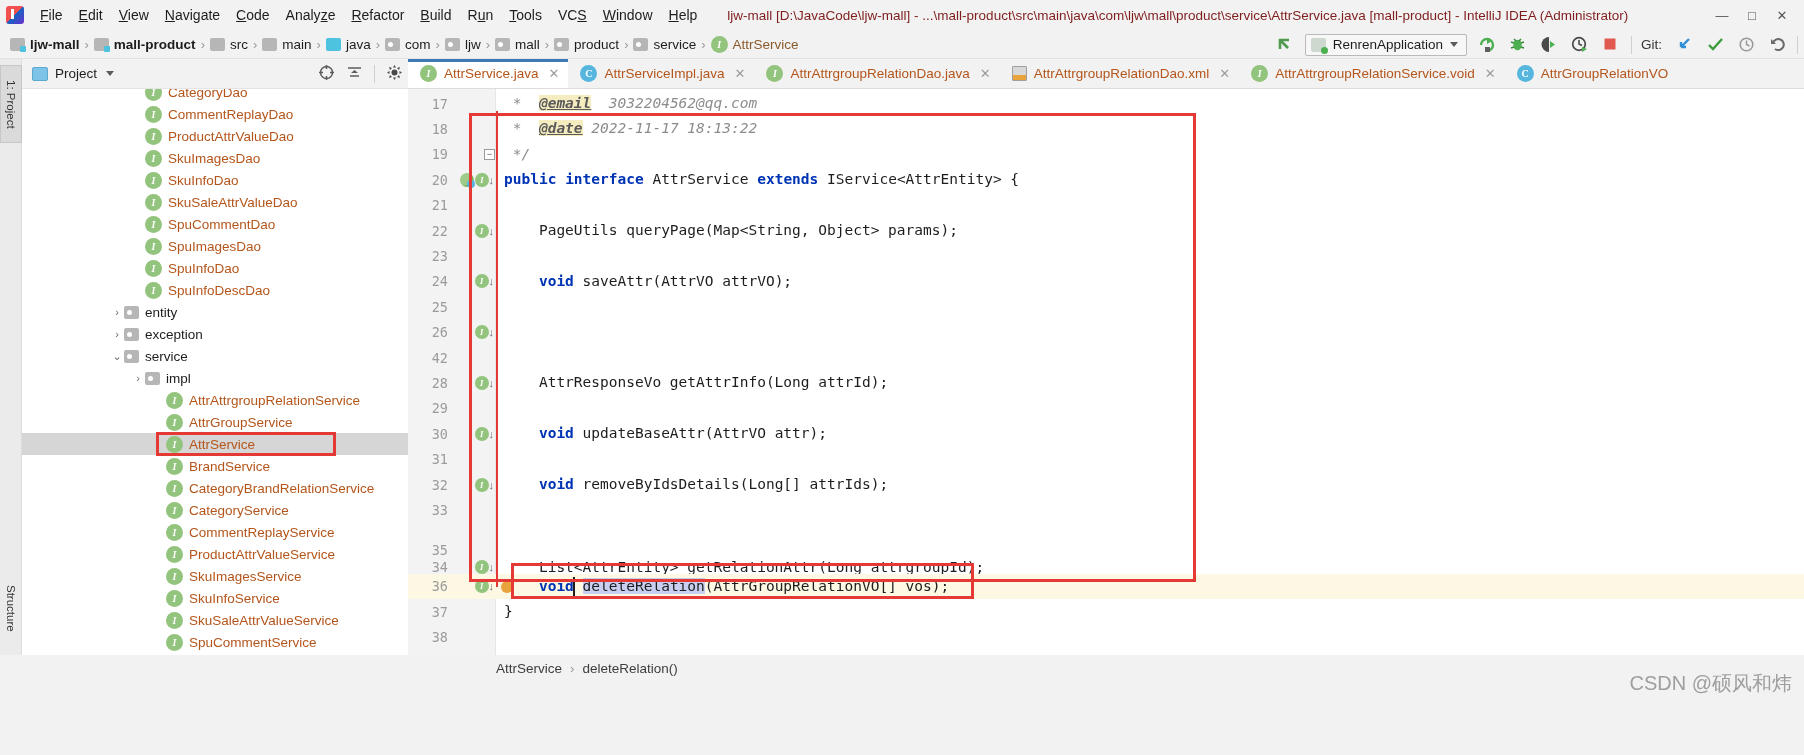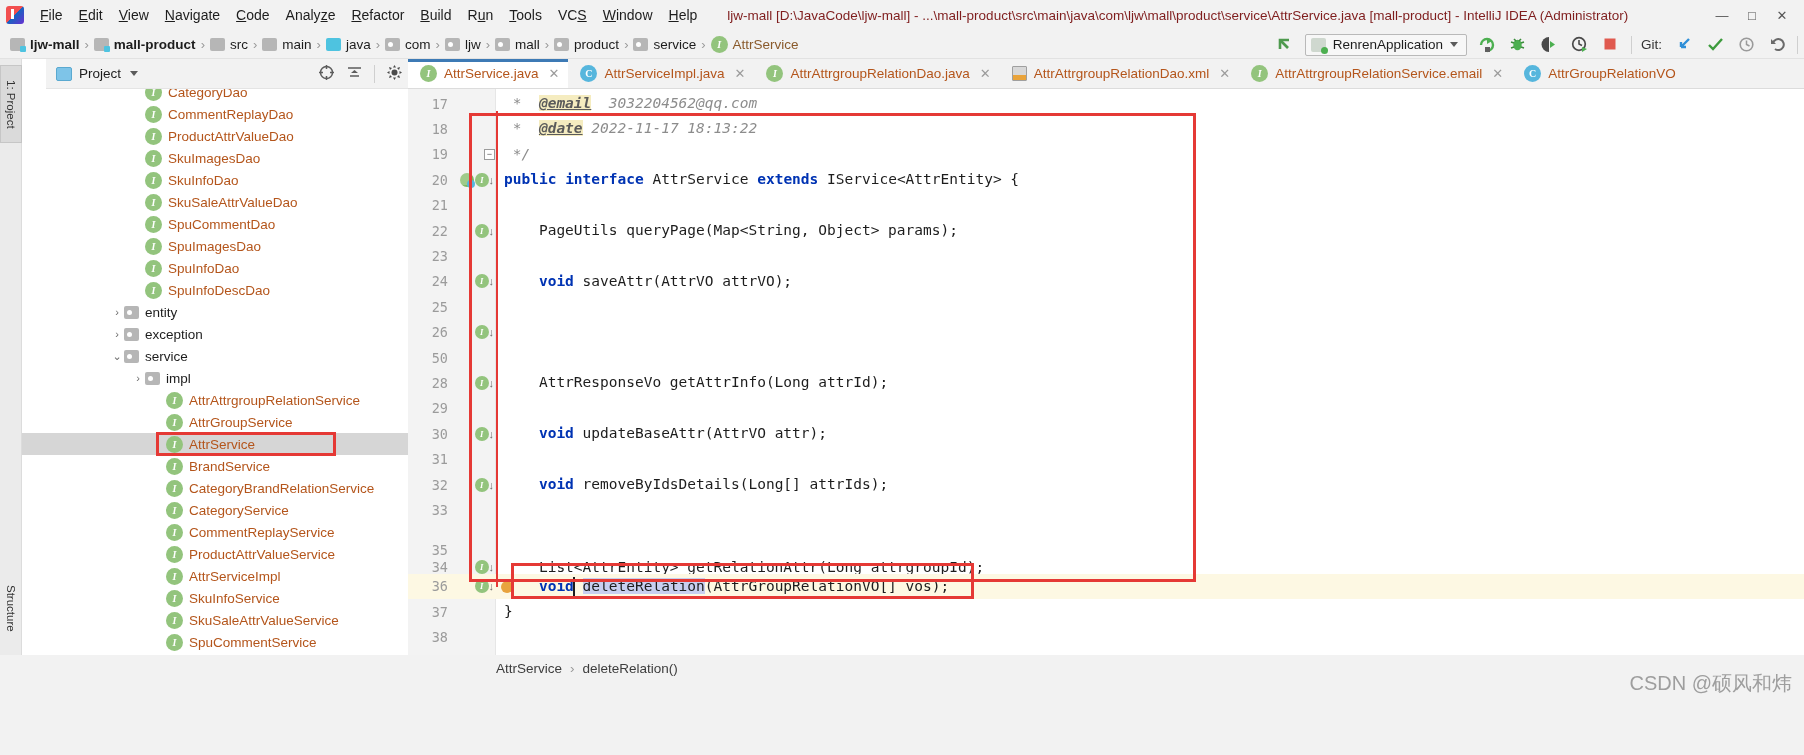--- a/index.html
+++ b/index.html
@@ -104,21 +104,21 @@
     writing-mode: vertical-rl; text-orientation: mixed;
     display:flex; align-items:center; justify-content:center; gap:3px;
     padding: 4px 0; white-space: nowrap;
   }
   .rail-proj { top:6px; height:78px; background:#dadada; border:1px solid #c6c6c6; }
   .rail-struct { bottom:8px; height:78px; }
 
   
   .projpanel {
     position:absolute; top:59px; left:22px; width:416px; height:596px;
-    background:#fff; border-right:1px solid #d6d6d6;padding-left:24px;
+    background:#fff; border-right:1px solid #d6d6d6;
   }
   .proj-header {
     height:30px; background:#f2f2f2; display:flex; align-items:center;
     padding: 0 6px 0 10px; border-bottom:1px solid #e4e4e4;
   }
   .proj-title { font-size:13.5px; margin-left:7px; }
   .proj-hdr-icons { margin-left:auto; display:flex; align-items:center; gap:11px; }
   .proj-sq { width:16px;height:14px;background:#7ec4e8;border:1px solid #5aa9d0;border-radius:2px; }
   .tree {
     position:absolute; top:30px; left:0; right:0; bottom:0; overflow:hidden;
@@ -544,21 +544,21 @@
         <div class="trow" style="top: 454px; position: absolute; left: 0px; right: 0px;">
           <span class="indent" style="width: 126px;"></span>
           <span class="arrow"></span>
           <span class="ic-iface">I</span>
           <span class="tlabel iface">ProductAttrValueService</span>
         </div>
         <div class="trow" style="top: 476px; position: absolute; left: 0px; right: 0px;">
           <span class="indent" style="width: 126px;"></span>
           <span class="arrow"></span>
           <span class="ic-iface">I</span>
-          <span class="tlabel iface">AttrServiceImpl</span>
+          <span class="tlabel iface">SkuImagesService</span>
         </div>
         <div class="trow" style="top: 498px; position: absolute; left: 0px; right: 0px;">
           <span class="indent" style="width: 126px;"></span>
           <span class="arrow"></span>
           <span class="ic-iface">I</span>
           <span class="tlabel iface">SkuInfoService</span>
         </div>
         <div class="trow" style="top: 520px; position: absolute; left: 0px; right: 0px;">
           <span class="indent" style="width: 126px;"></span>
           <span class="arrow"></span>
@@ -598,21 +598,21 @@
           <span>AttrAttrgroupRelationDao.java</span>
           <span class="tclose">✕</span>
         </div>
         <div class="etab">
           <span class="ic-xml"></span>
           <span>AttrAttrgroupRelationDao.xml</span>
           <span class="tclose">✕</span>
         </div>
         <div class="etab">
           <span class="ic-iface">I</span>
-          <span>AttrAttrgroupRelationService.email</span>
+          <span>AttrAttrgroupRelationService.void</span>
           <span class="tclose">✕</span>
         </div>
         <div class="etab">
           <span class="ic-class">C</span>
           <span>AttrGroupRelationVO</span>
         </div>
       </div>
     <div class="codewrap">
       <div class="gutter"></div>
       <div id="lines-host">
@@ -676,21 +676,21 @@
           </div>
           <div class="codeline" style="top: 230.6px;">
             <span class="lnum">26</span>
             <span class="gmark">
               <span style="width:14px"></span>
               <span class="gi-impl">I</span>
               <span class="gi-arrow">↓</span>
             </span>
           </div>
           <div class="codeline" style="top: 256px;">
-            <span class="lnum">50</span>
+            <span class="lnum">42</span>
             <span class="gmark"></span>
             <span class="ct" style="left: 96px;"></span>
           </div>
           <div class="codeline" style="top: 281.4px;">
             <span class="lnum">28</span>
             <span class="gmark">
               <span style="width:14px"></span>
               <span class="gi-impl">I</span>
               <span class="gi-arrow">↓</span>
             </span>

